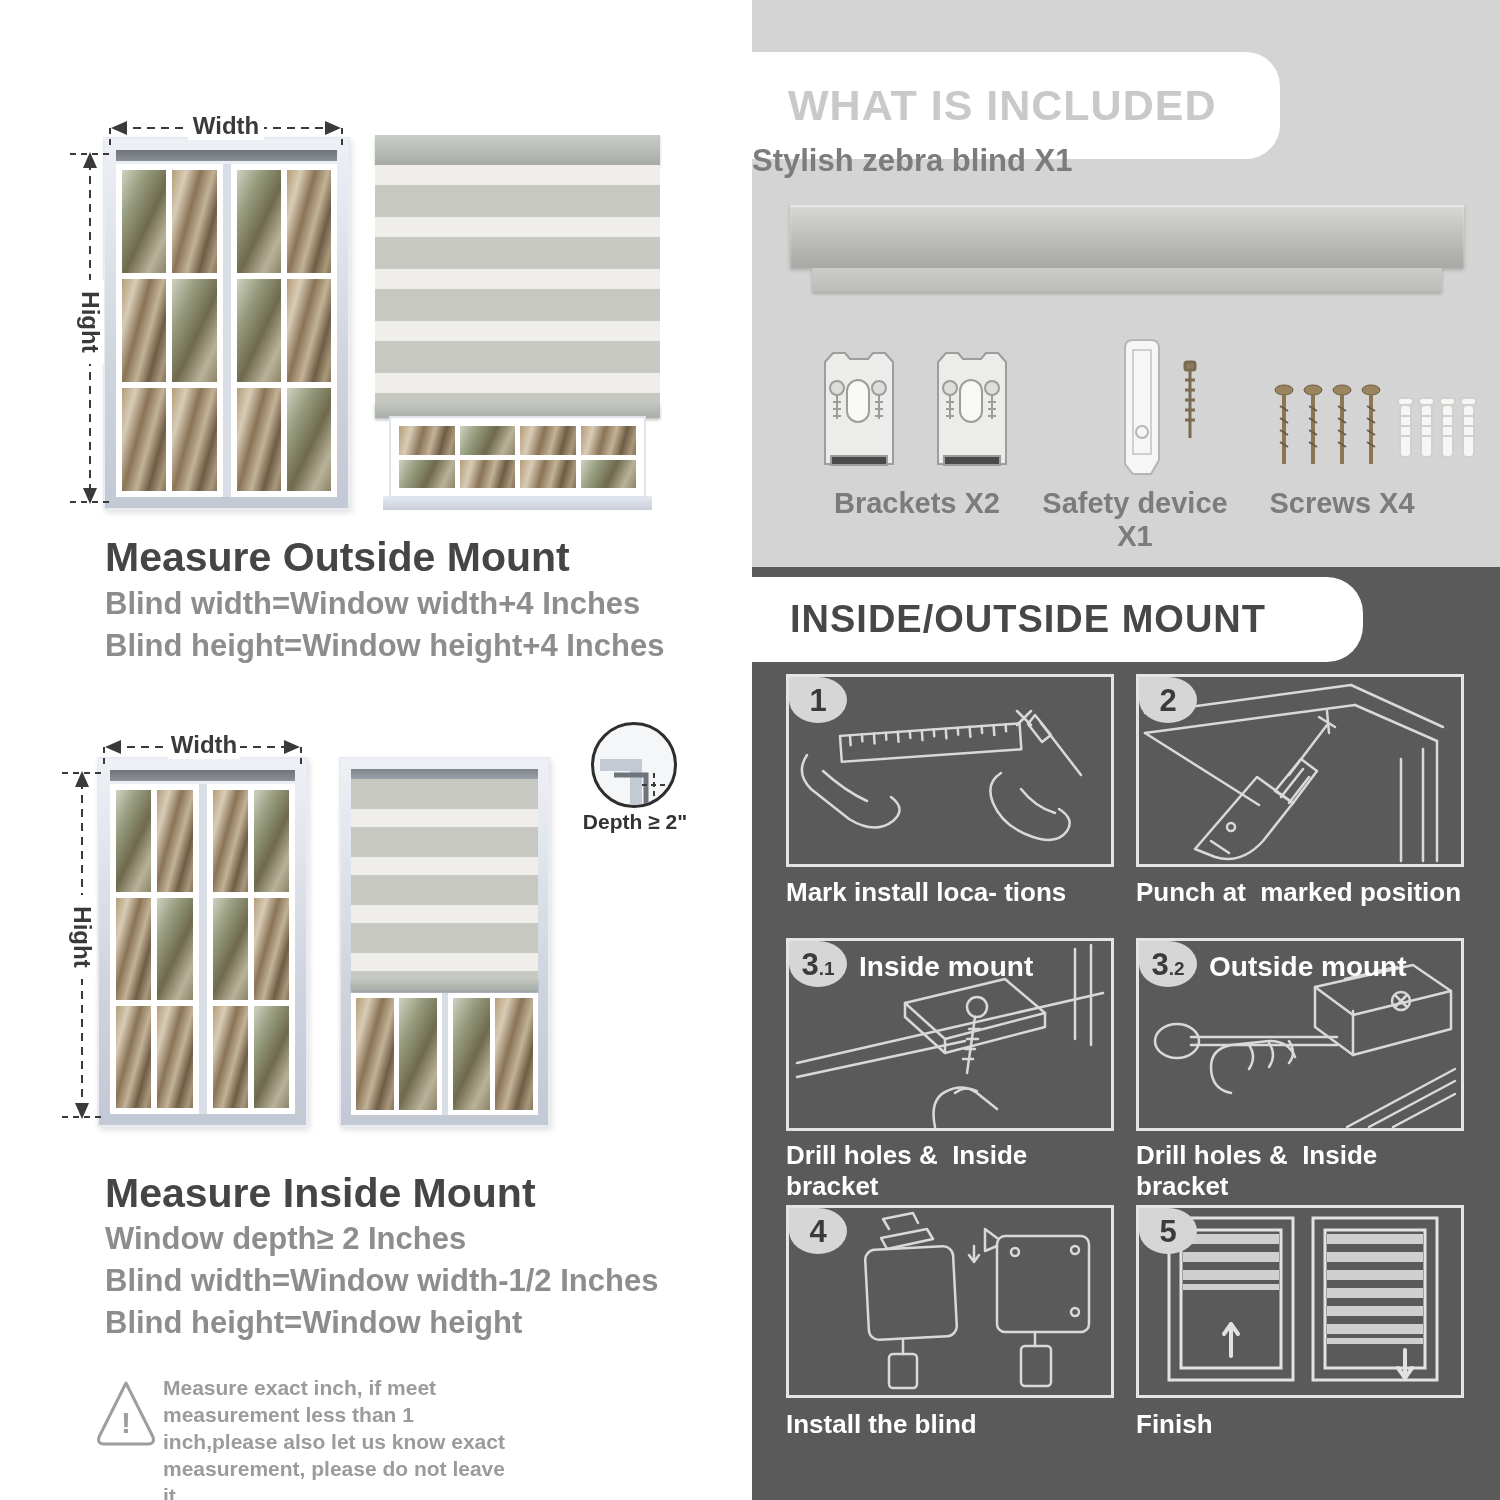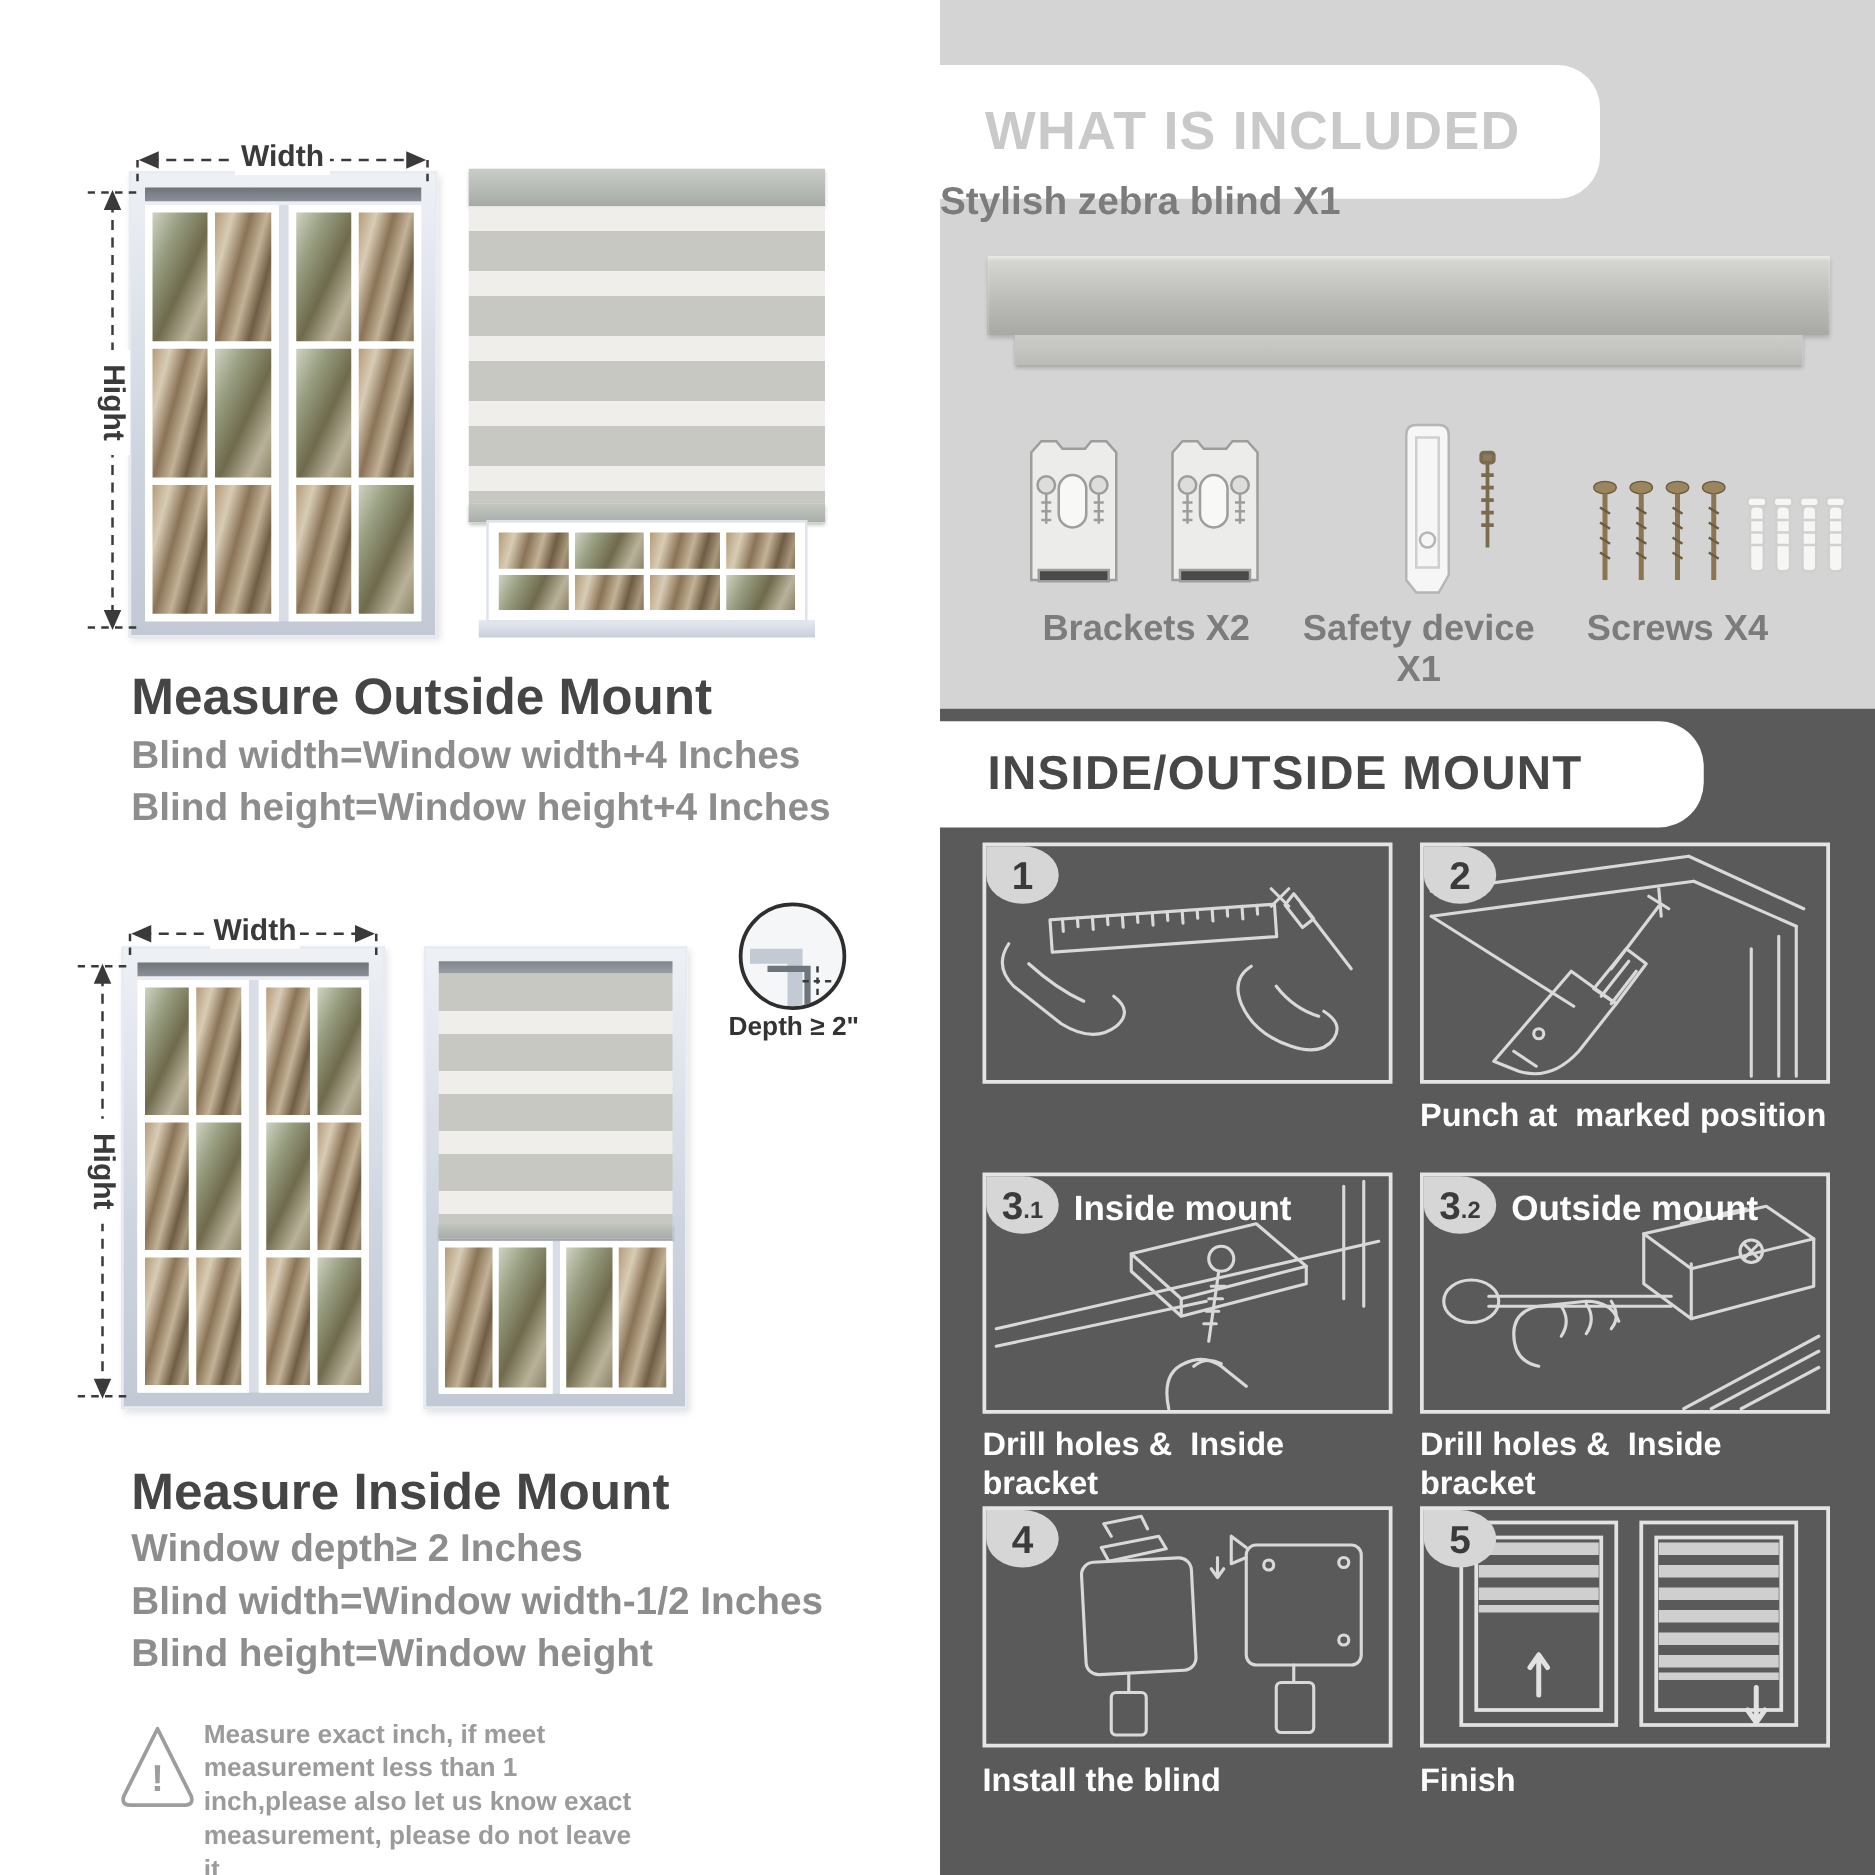--- a/index.html
+++ b/index.html
@@ -390,20 +390,21 @@
           <path d="M246 38 l16 20 -9 7 -14-18 z"></path>
           <path d="M212 96 q-16 10-8 30 10 24 40 34 24 8 34-6 8-12-8-22"></path>
           <path d="M232 112 q14 18 34 24"></path>
         </g>
       </svg>
       <div class="pnum">
         <span class="n">1</span>
           <span class="s"></span>
       </div>
     </div>
+    <div class="pcap" style="left:34px;top:310px;">Mark install loca- tions</div>
 
     <div class="panel" style="left:384px;top:107px;">
       <svg width="322" height="187" viewBox="0 0 322 187">
         <g stroke="#d9d9d9" stroke-width="2.5" fill="none" stroke-linecap="round" stroke-linejoin="round">
           <path d="M6 36 L212 8 M6 56 L216 28"></path>
           <path d="M212 8 L304 50 M216 28 L298 64"></path>
           <path d="M298 64 V184 M284 72 V184 M262 82 V184"></path>
           <path d="M6 56 L120 128"></path>
           <path d="M150 98 L188 48"></path>
           <path d="M180 40 l16 10 M188 34 l2 22"></path>

